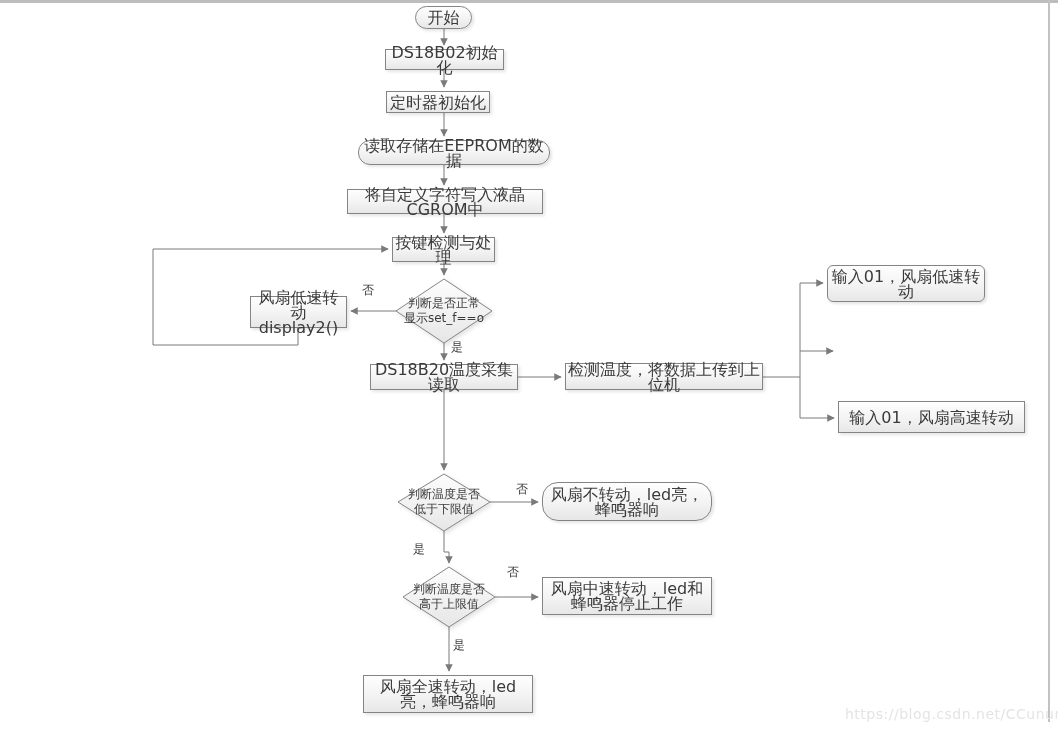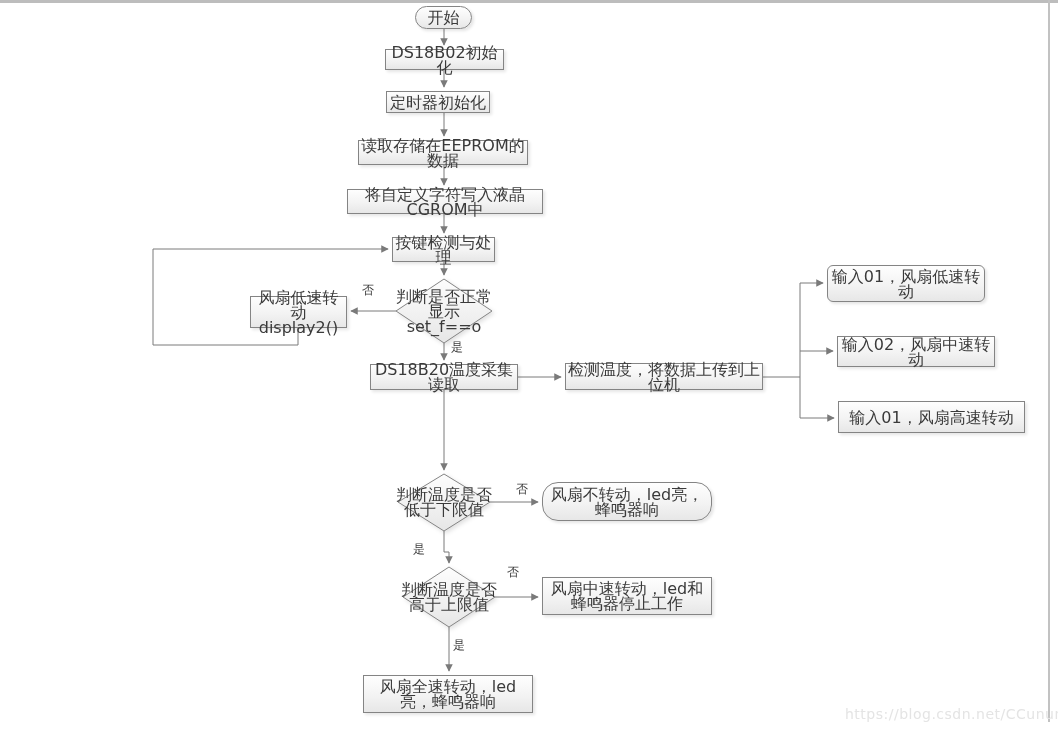--- a/index.html
+++ b/index.html
@@ -9,21 +9,21 @@
   .top-border{position:absolute;left:0;top:0;width:1058px;height:3px;background:#bdbdbd;}
   .right-border{position:absolute;left:1048px;top:0;width:2px;height:722px;background:#c2c2c2;}
   svg.wires{position:absolute;left:0;top:0;width:1058px;height:737px;pointer-events:none;}
   .node{position:absolute;box-sizing:border-box;border:1px solid #848484;
         background:linear-gradient(180deg,#fefefe 0%,#f3f3f3 55%,#e7e7e7 100%);
         display:flex;flex-direction:column;align-items:center;justify-content:center;
         font-size:16px;line-height:15px;text-align:center;
         box-shadow:2px 2px 3px rgba(0,0,0,0.10);}
   .node.oval{border-radius:12px;}
   .dtext{position:absolute;display:flex;flex-direction:column;align-items:center;
-         justify-content:center;font-size:16px;line-height:15px;text-align:center;}
+         justify-content:center;font-size:12px;line-height:15px;text-align:center;}
   .elabel{position:absolute;font-size:12px;line-height:14px;color:#3a3a3a;}
   .watermark{position:absolute;left:845px;top:706px;width:200px;font-size:14px;
              color:#e4e4e4;letter-spacing:0.5px;white-space:nowrap;}
 </style>
 </head>
 <body>
 
 <div class="canvas">
 
   <div class="top-border"></div>
@@ -68,38 +68,37 @@
       <polygon points="449,567 495,597 449,627 403,597"></polygon>
     </g>
   </svg>
 
   <div class="node oval" style="left:415px;top:6px;width:57px;height:23px;">开始</div>
 
   <div class="node" style="left:385px;top:49px;width:119px;height:21px;">DS18B02初始化</div>
 
   <div class="node" style="left:386px;top:91px;width:104px;height:22px;">定时器初始化</div>
 
-  <div class="node" style="left:358px;top:140px;width:170px;height:25px;">读取存储在EEPROM的数据</div>
+  <div class="node" style="left:358px;top:140px;width:192px;height:25px;border-radius:12px;">读取存储在EEPROM的数据</div>
 
   <div class="node" style="left:347px;top:189px;width:196px;height:25px;">将自定义字符写入液晶CGROM中</div>
 
   <div class="node" style="left:392px;top:237px;width:103px;height:25px;">按键检测与处理</div>
 
   <div class="node" style="left:250px;top:296px;width:97px;height:32px;">
     <span>风扇低速转动</span>
     <span>display2()</span>
   </div>
 
   <div class="node" style="left:370px;top:364px;width:148px;height:26px;">DS18B20温度采集读取</div>
 
   <div class="node" style="left:565px;top:363px;width:198px;height:27px;">检测温度，将数据上传到上位机</div>
 
   <div class="node" style="left:827px;top:265px;width:158px;height:37px;border-radius:6px;">输入01，风扇低速转动</div>
 
-  <div class="node" style="left:837px;top:336px;width:158px;height:31px;">输入02，风扇中速转动</div>
 
   <div class="node" style="left:838px;top:401px;width:187px;height:32px;">输入01，风扇高速转动</div>
 
   <div class="node" style="left:542px;top:482px;width:170px;height:39px;border-radius:16px;">风扇不转动，led亮，蜂鸣器响</div>
 
   <div class="node" style="left:542px;top:577px;width:170px;height:38px;">风扇中速转动，led和蜂鸣器停止工作</div>
 
   <div class="node" style="left:363px;top:675px;width:170px;height:38px;">风扇全速转动，led亮，蜂鸣器响</div>
 
   <div class="dtext" style="left:394px;top:282px;width:100px;height:58px;">

